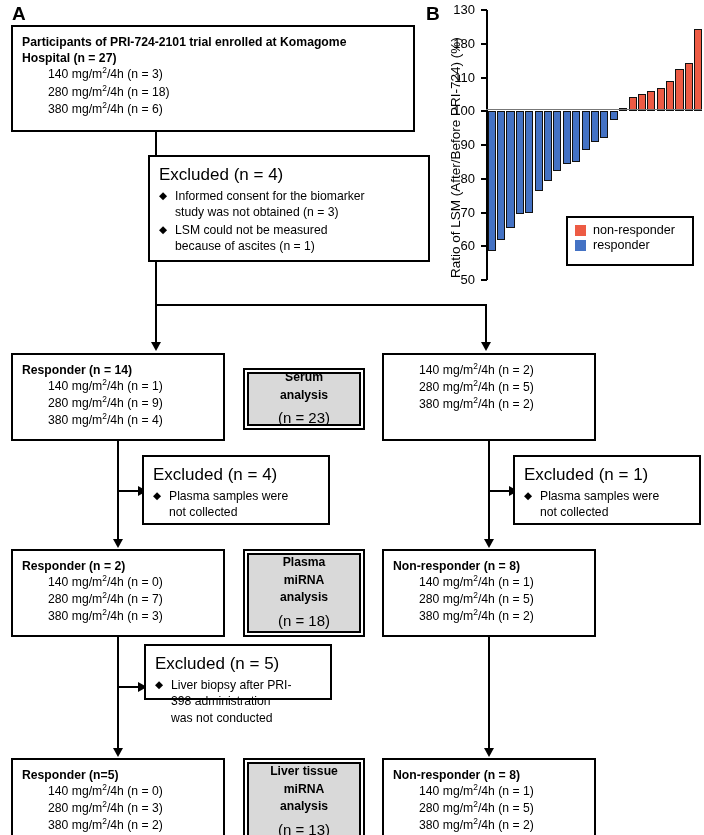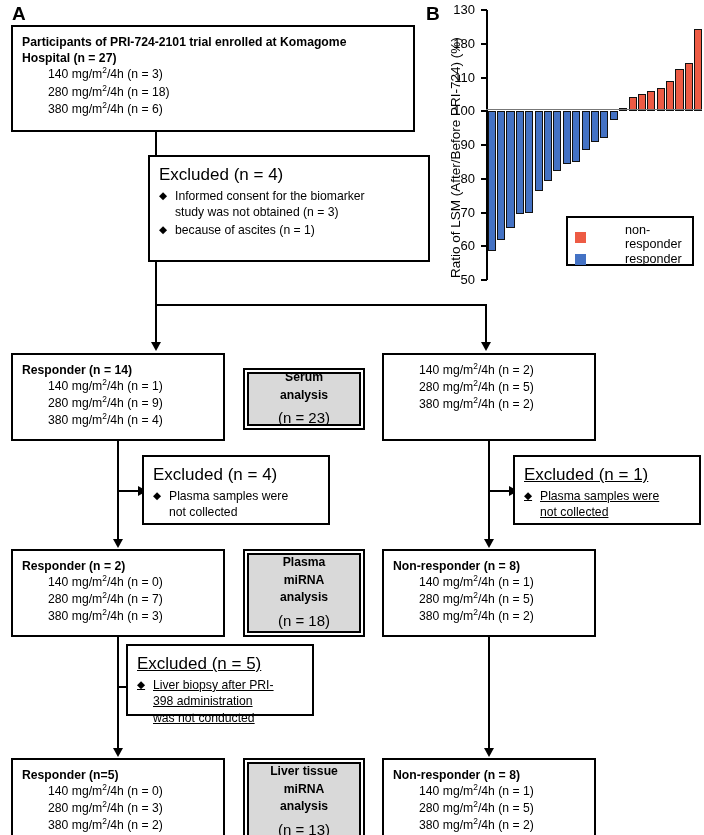--- a/index.html
+++ b/index.html
@@ -83,21 +83,21 @@
     transform-origin:left top;
     white-space:nowrap;
   }
   .bar{position:absolute;box-sizing:border-box;border:1.2px solid #111;}
   .bar.resp{background:#4472c4;}
   .bar.nonresp{background:#ed5b44;}
   .legend{
     position:absolute;border:2px solid #000;background:#fff;
     box-sizing:border-box;padding:5px 8px 5px 7px;
   }
-  .legend-row{display:flex;align-items:center;margin:1px 0;gap:32px;}
+  .legend-row{display:flex;align-items:center;margin:1px 0;}
   .legend-sw{width:11px;height:11px;flex:0 0 11px;margin-right:7px;}
   .legend-lb{font-size:12.6px;line-height:1.1;}
 </style>
 </head>
 <body>
 
 <div class="abs panel-letter" style="left:12px;top:4px;">A</div>
 
 <div class="box" style="left:11px;top:25px;width:404px;height:107px;">
   <div class="box-inner">
@@ -132,20 +132,21 @@
     <div class="bullet-row">
       <div class="bullet-dia">◆</div>
       <div class="bullet-txt">
         <div>Informed consent for the biomarker</div>
         <div>study was not obtained (n = 3)</div>
       </div>
     </div>
     <div class="bullet-row">
       <div class="bullet-dia">◆</div>
       <div class="bullet-txt">
+        <div>LSM could not be measured</div>
         <div>because of ascites (n = 1)</div>
       </div>
     </div>
   </div>
 </div>
 
 <div class="hline" style="left:155px;top:304px;width:332px;"></div>
 <div class="vline" style="left:155px;top:304px;height:40px;"></div>
 <div class="vline" style="left:485px;top:304px;height:40px;"></div>
 <div class="arrow-down" style="left:150.5px;top:342px;"></div>
@@ -215,21 +216,21 @@
     <div class="bullet-row">
       <div class="bullet-dia">◆</div>
       <div class="bullet-txt">
         <div>Plasma samples were</div>
         <div>not collected</div>
       </div>
     </div>
   </div>
 </div>
 
-<div class="box" style="left:513px;top:455px;width:188px;height:70px;text-decoration:underline;">
+<div class="box" style="left:513px;top:455px;width:188px;height:70px;">
   <div class="box-inner">
     <div class="exl-title">Excluded (n = 1)</div>
     <div class="bullet-row">
       <div class="bullet-dia">◆</div>
       <div class="bullet-txt">
         <div>Plasma samples were</div>
         <div>not collected</div>
       </div>
     </div>
   </div>
@@ -286,21 +287,21 @@
   </div>
 </div>
 
 <div class="vline" style="left:117px;top:637px;height:113px;"></div>
 <div class="vline" style="left:488px;top:637px;height:113px;"></div>
 <div class="hline" style="left:117px;top:686px;width:25px;"></div>
 <div class="arrow-right" style="left:138px;top:681.5px;"></div>
 <div class="arrow-down" style="left:112.5px;top:748px;"></div>
 <div class="arrow-down" style="left:483.5px;top:748px;"></div>
 
-<div class="box" style="left:126px;top:644px;width:188px;height:72px;text-decoration:underline;">
+<div class="box" style="left:144px;top:644px;width:188px;height:56px;">
   <div class="box-inner">
     <div class="exl-title">Excluded (n = 5)</div>
     <div class="bullet-row">
       <div class="bullet-dia">◆</div>
       <div class="bullet-txt">
         <div>Liver biopsy after PRI-</div>
         <div>398 administration</div>
         <div>was not conducted</div>
       </div>
     </div>

